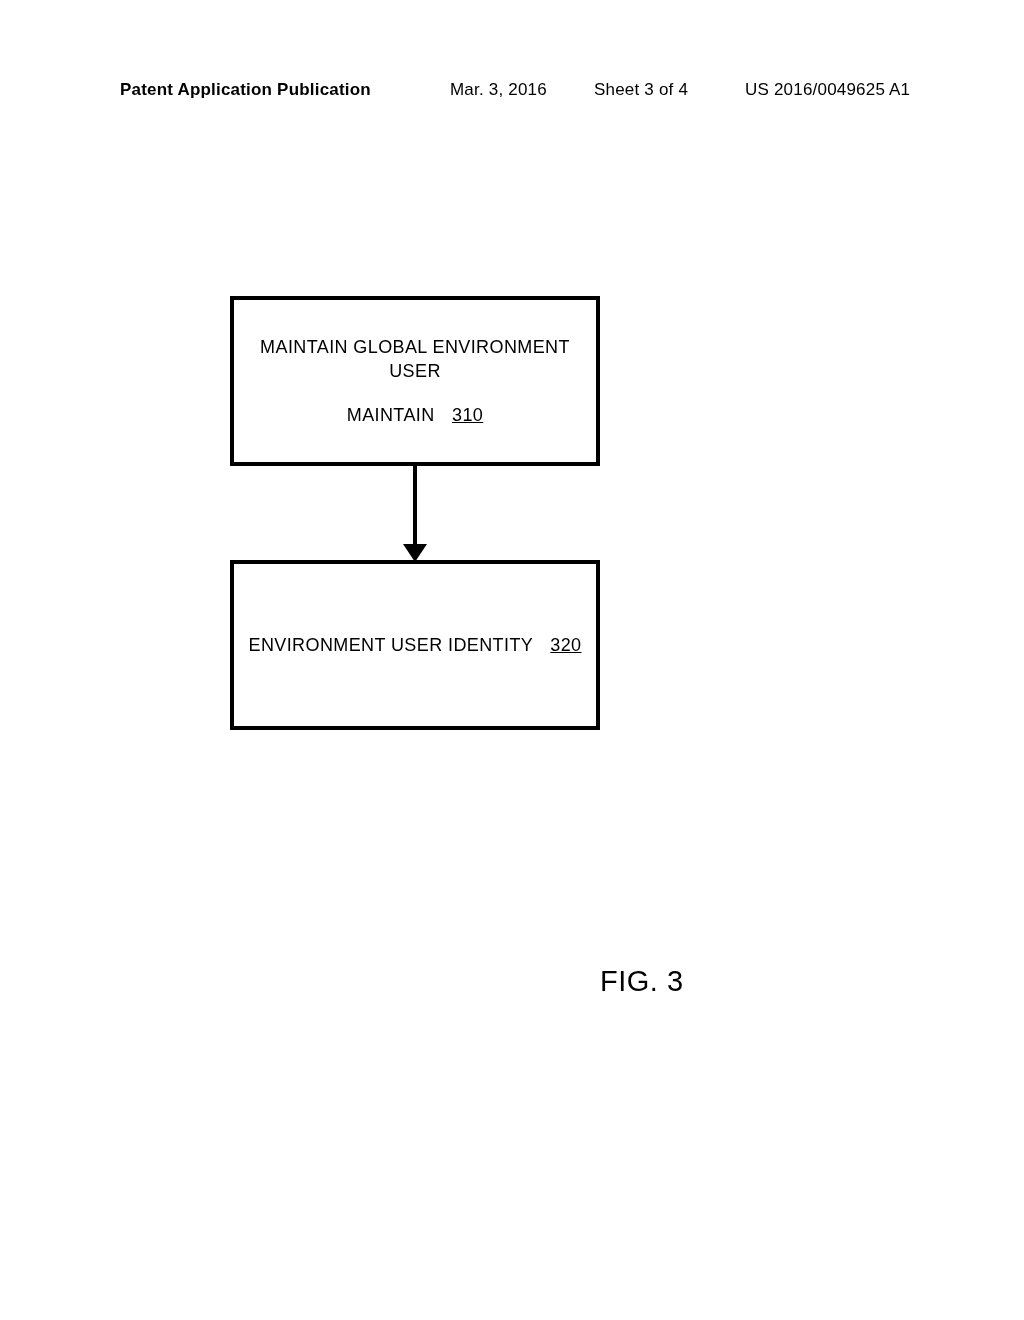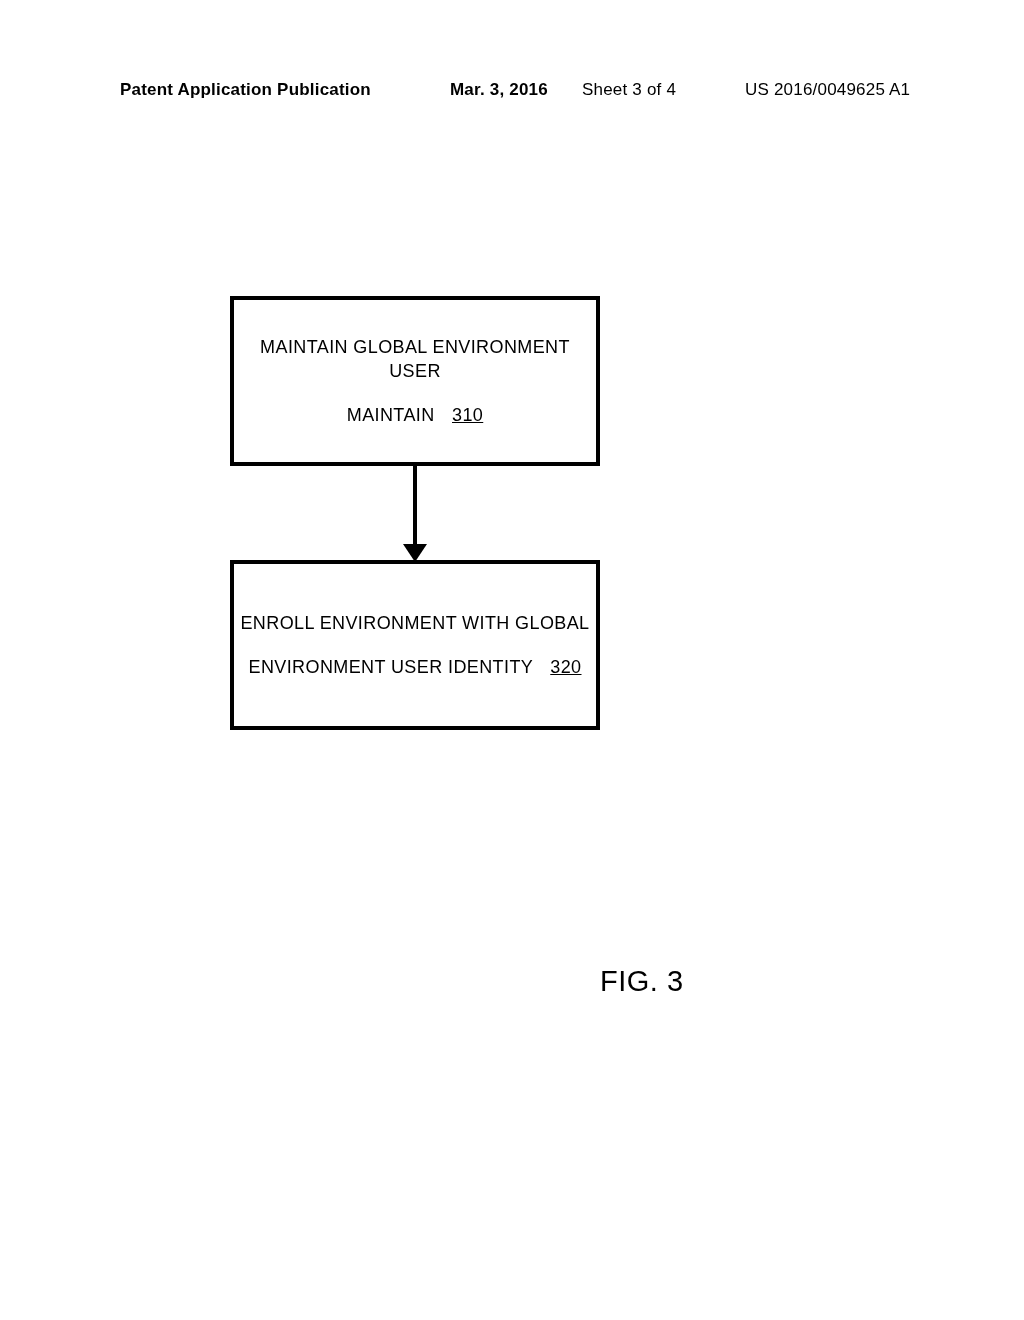--- a/index.html
+++ b/index.html
@@ -26,29 +26,28 @@
     letter-spacing: 0.2px;
   }
   .header .left {
     position: absolute;
     left: 120px;
     font-weight: bold;
   }
   .header .center {
     position: absolute;
     left: 450px;
-    font-weight: bold;
   }
   .header .right {
     position: absolute;
     left: 745px;
   }
   .header .sheet {
     position: absolute;
-    left: 582px;
+    left: 594px;
   }
 
   .diagram {
     position: absolute;
     left: 0;
     top: 0;
     width: 1024px;
     height: 1320px;
   }
 
@@ -140,21 +139,20 @@
       <span class="label-line">
         <span>MAINTAIN</span>
         <span class="ref">310</span>
       </span>
     </div>
 
     <div id="shaft1" class="arrow-shaft"></div>
     <div id="head1" class="arrow-head"></div>
 
     <div id="box2" class="box">
-      <span class="label-line">ENROLL ENVIRONMENT WITH GLOBAL</span>
       <span class="label-line">
         <span>ENVIRONMENT USER IDENTITY</span>
         <span class="ref">320</span>
       </span>
     </div>
 
     <div class="fig-label">FIG. 3</div>
 
   </div>
 

